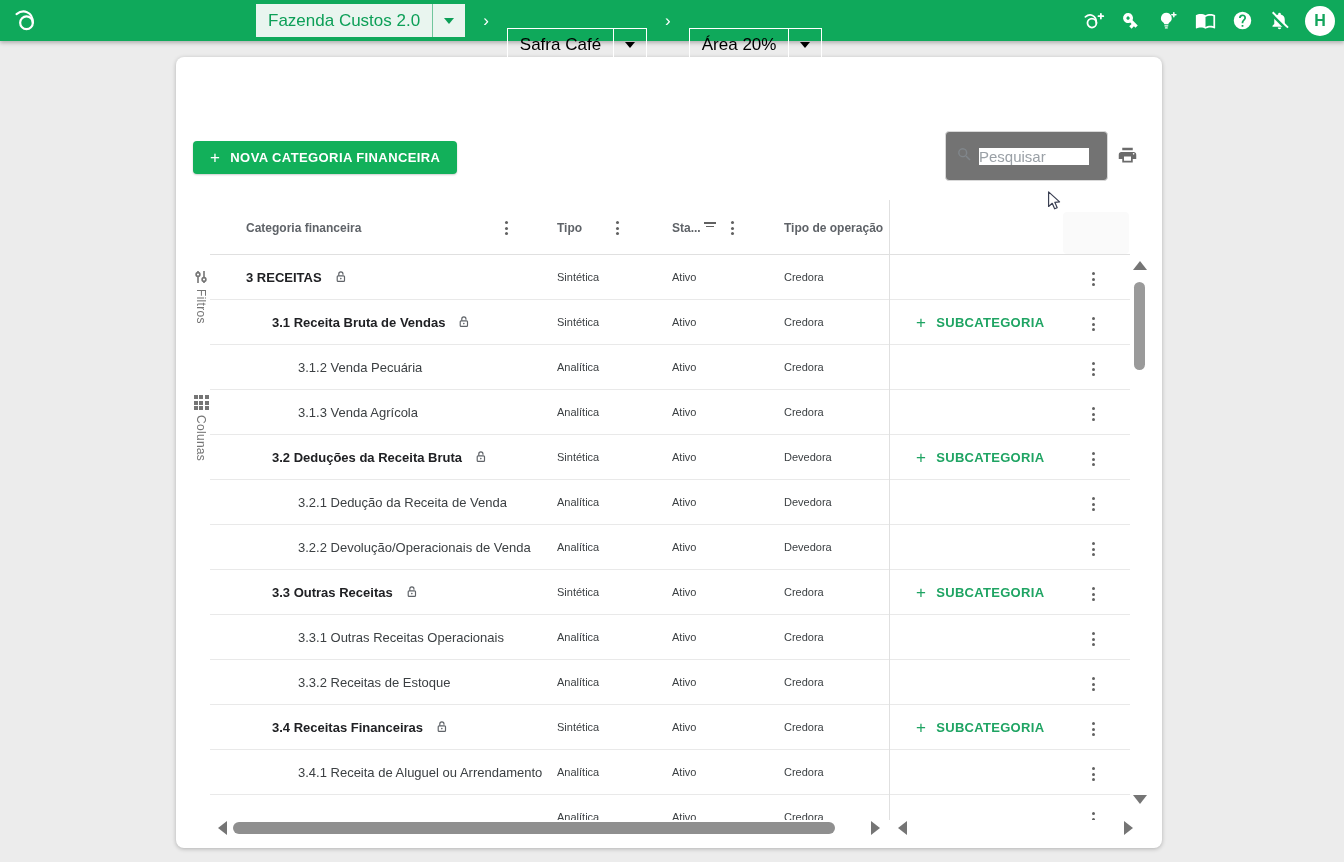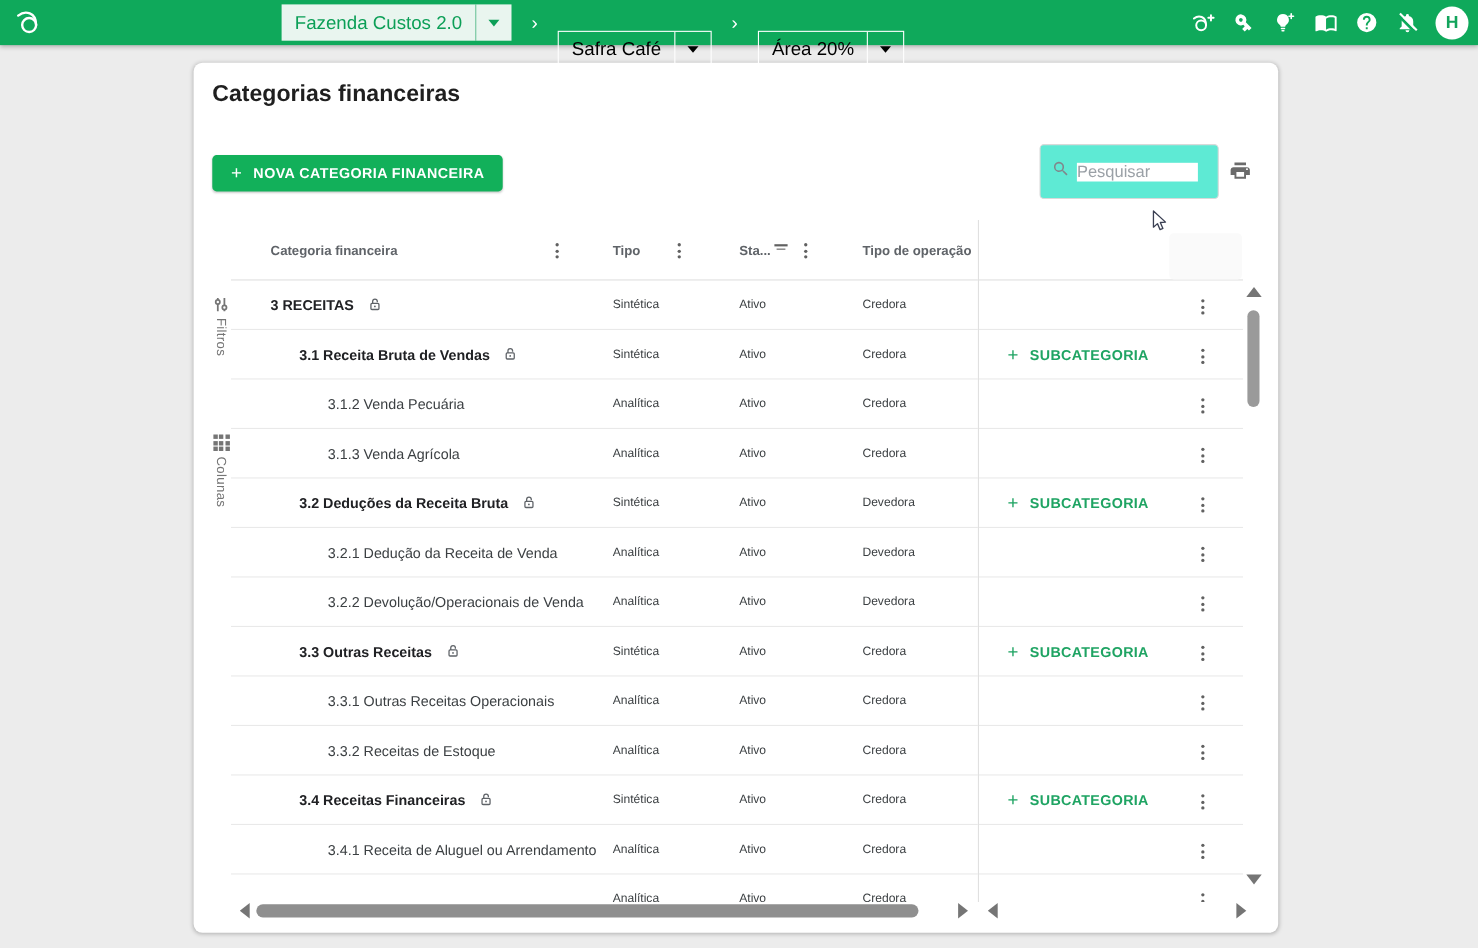--- a/index.html
+++ b/index.html
@@ -28,21 +28,21 @@
   
   .card { position:absolute; left:176px; top:57px; width:986px; height:791px; background:#ffffff;
           border-radius:8px; box-shadow:0 1px 4px rgba(0,0,0,.25); overflow:hidden; }
   .page-title { position:absolute; left:17px; top:17px; font-size:21px; font-weight:700; color:#1f1f1f; }
   .new-btn { position:absolute; left:17px; top:84px; height:33px; background:#12b05a; border:none; border-radius:4px;
              color:#ffffff; font-family:inherit; font-weight:700; font-size:13px; letter-spacing:.4px;
              display:flex; align-items:center; gap:10px; padding:0 17px; cursor:pointer;
              box-shadow:0 1px 2px rgba(0,0,0,.2); }
   .new-btn .plus { font-size:17px; font-weight:400; }
   .search-box { position:absolute; left:769px; top:74px; width:163px; height:50px; border:1px solid #d9d9d9;
-                border-radius:4px; display:flex; align-items:center; padding:0 10px; gap:6px; background:#5eead4; }
+                border-radius:4px; display:flex; align-items:center; padding:0 10px; gap:6px; background:#737373; }
   .search-box input { border:none; outline:none; width:110px; font-family:inherit; font-size:15px; color:#3c4043; }
   .search-box input::placeholder { color:#9aa0a6; }
   .printer { position:absolute; left:941px; top:88px; cursor:pointer; }
 
   
   .side-tab { position:absolute; left:13px; width:24px; display:flex; flex-direction:column; align-items:center;
               gap:5px; color:#757575; cursor:pointer; }
   .side-tab .vlabel { writing-mode:vertical-rl; font-size:12px; letter-spacing:.3px; }
   #tab-filtros { top:213px; }
   #tab-colunas { top:338px; }
@@ -163,21 +163,20 @@
         <path fill="#ffffff" d="M12 22a2 2 0 0 0 2-2h-4a2 2 0 0 0 2 2zm6-6v-5a6 6 0 0 0-4.5-5.8V4.5a1.5 1.5 0 0 0-3 0v.7A6 6 0 0 0 6 11v5l-2 2v1h16v-1l-2-2z"></path>
         <line x1="2.5" y1="4.5" x2="20" y2="22" stroke="#0fa95b" stroke-width="3"></line>
         <line x1="4.2" y1="2.6" x2="21.7" y2="20.1" stroke="#ffffff" stroke-width="2.2"></line>
       </svg>
     </span>
     <span class="avatar">H</span>
   </div>
 </header>
 
 <main class="card">
-  <h1 class="page-title">Categorias financeiras</h1>
 
   <button class="new-btn">
     <span class="plus">+</span>
     <span>NOVA CATEGORIA FINANCEIRA</span>
   </button>
 
   <div class="search-box">
     <span>
       <svg viewBox="0 0 24 24" width="17" height="17" fill="#80868b">
         <path d="M15.5 14h-.79l-.28-.27a6.5 6.5 0 1 0-.7.7l.27.28v.79l5 4.99L20.49 19l-4.99-5zm-6 0A4.5 4.5 0 1 1 14 9.5 4.5 4.5 0 0 1 9.5 14z"></path>

